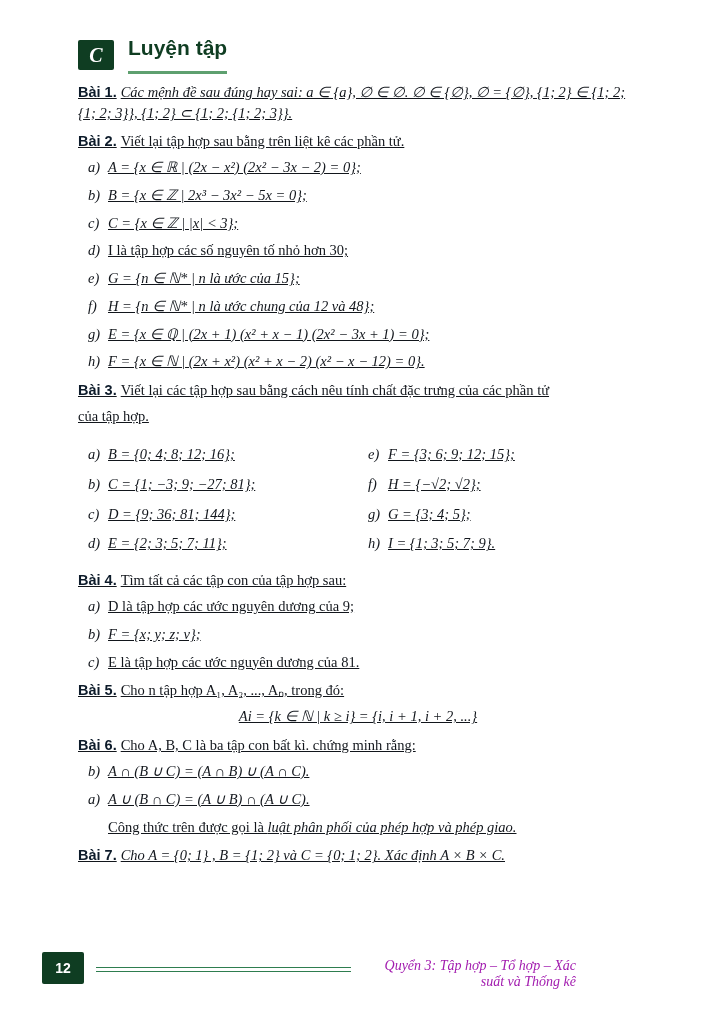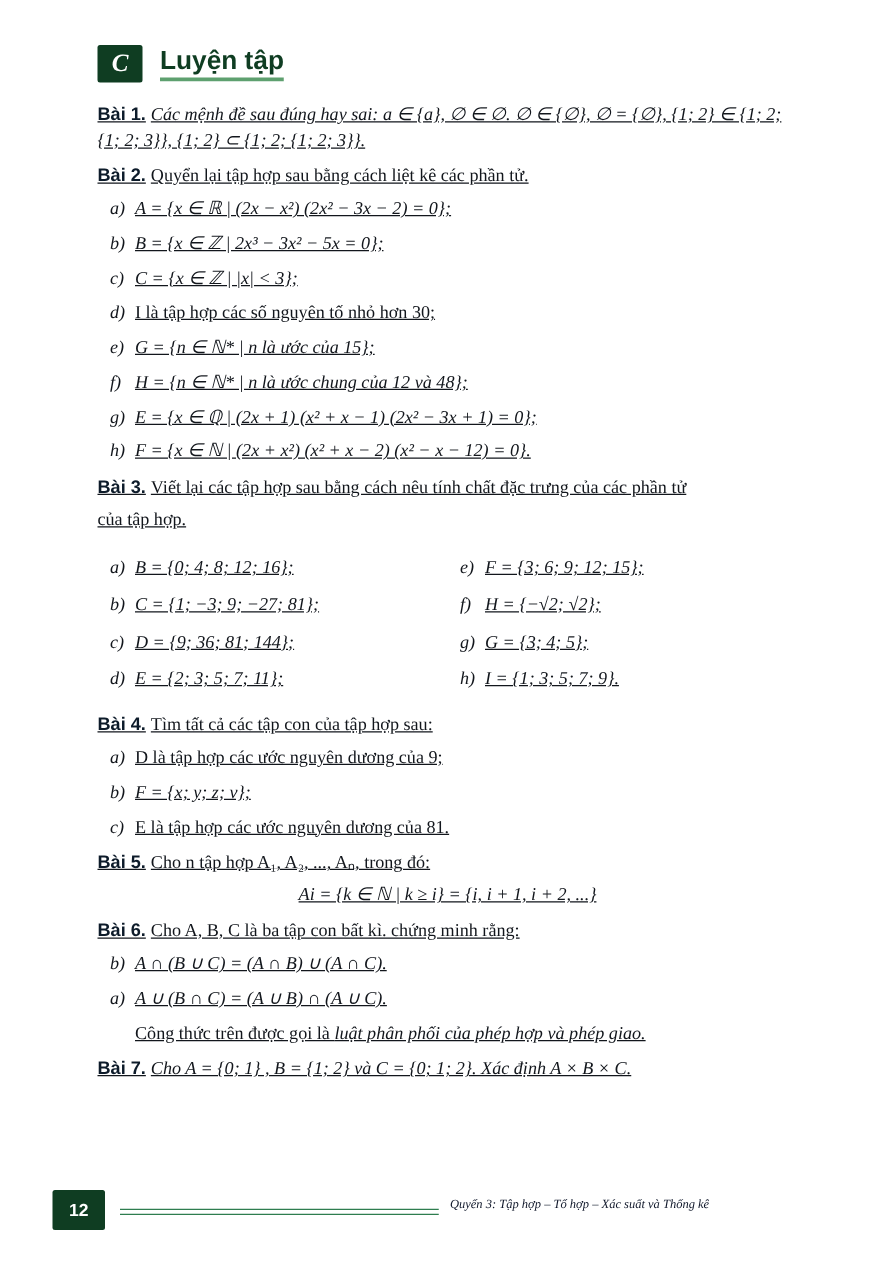--- a/index.html
+++ b/index.html
@@ -44,21 +44,21 @@
     justify-content: center;
     border-radius: 2px;
     letter-spacing: 0;
   }
   .section-title {
     margin-left: 14px;
     font-family: "Liberation Sans", sans-serif;
     font-weight: bold;
     font-size: 21px;
     color: #0f3d22;
-    padding-bottom: 2px;
+    padding-bottom: 12px;
     border-bottom: 3px solid #5ea06f;
     line-height: 1.1;
   }
 
   
   .content {
     position: absolute;
     left: 78px;
     top: 82px;
     width: 560px;
@@ -155,22 +155,23 @@
     border-top: 1.5px solid #2e7d4f;
     border-bottom: 1.5px solid #2e7d4f;
     height: 3px;
   }
   .footer-text {
     position: absolute;
     left: 360px;
     top: 6px;
     font-family: "Liberation Serif", serif;
     font-style: italic;
-    font-size: 10px;
-    color: #0f172a;
+    font-size: 14px;
+    color: #a21caf;
+    text-align: right;
   }
 </style>
 </head>
 <body>
 
 <div class="page">
 
   <div class="section-header">
     <div class="section-badge">C</div>
     <div class="section-title">Luyện tập</div>
@@ -179,21 +180,21 @@
   <div class="content">
 
     <div class="block">
       <p class="para">
         <span class="lbl">Bài 1.</span><span class="it">Các mệnh đề sau đúng hay sai: a ∈ {a}, ∅ ∈ ∅. ∅ ∈ {∅}, ∅ = {∅}, {1; 2} ∈ {1; 2; {1; 2; 3}}, {1; 2} ⊂ {1; 2; {1; 2; 3}}.</span>
       </p>
     </div>
 
     <div class="block">
       <p class="para">
-        <span class="lbl">Bài 2.</span><span>Quyển lại tập hợp sau bằng cách liệt kê các phần tử.</span>
+        <span class="lbl">Bài 2.</span><span>Viết lại tập hợp sau bằng trên liệt kê các phần tử.</span>
       </p>
       <div class="item"><span class="mk">a)</span><span class="it">A = {x ∈ ℝ | (2x − x²) (2x² − 3x − 2) = 0};</span></div>
       <div class="item"><span class="mk">b)</span><span class="it">B = {x ∈ ℤ | 2x³ − 3x² − 5x = 0};</span></div>
       <div class="item"><span class="mk">c)</span><span class="it">C = {x ∈ ℤ | |x| &lt; 3};</span></div>
       <div class="item"><span class="mk">d)</span><span>I là tập hợp các số nguyên tố nhỏ hơn 30;</span></div>
       <div class="item"><span class="mk">e)</span><span class="it">G = {n ∈ ℕ* | n là ước của 15};</span></div>
       <div class="item"><span class="mk">f)</span><span class="it">H = {n ∈ ℕ* | n là ước chung của 12 và 48};</span></div>
       <div class="item"><span class="mk">g)</span><span class="it">E = {x ∈ ℚ | (2x + 1) (x² + x − 1) (2x² − 3x + 1) = 0};</span></div>
       <div class="item"><span class="mk">h)</span><span class="it">F = {x ∈ ℕ | (2x + x²) (x² + x − 2) (x² − x − 12) = 0}.</span></div>
     </div>

